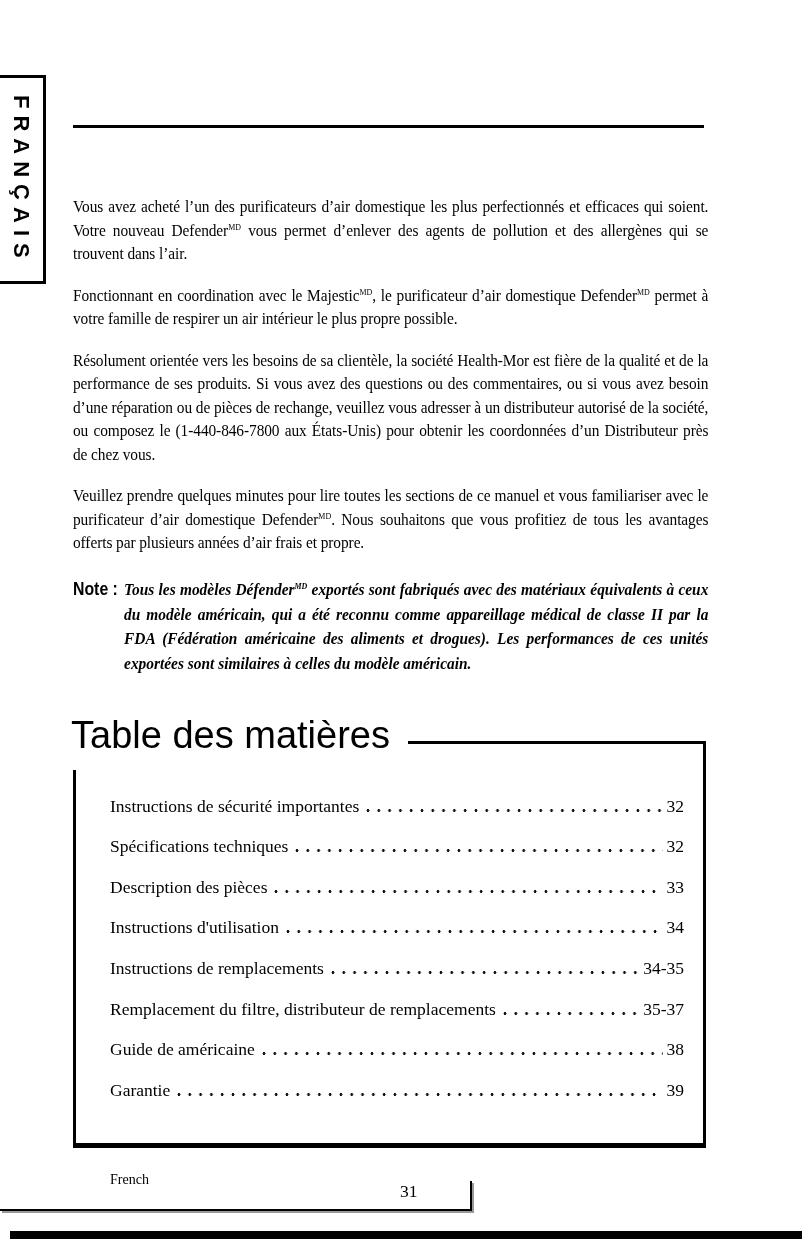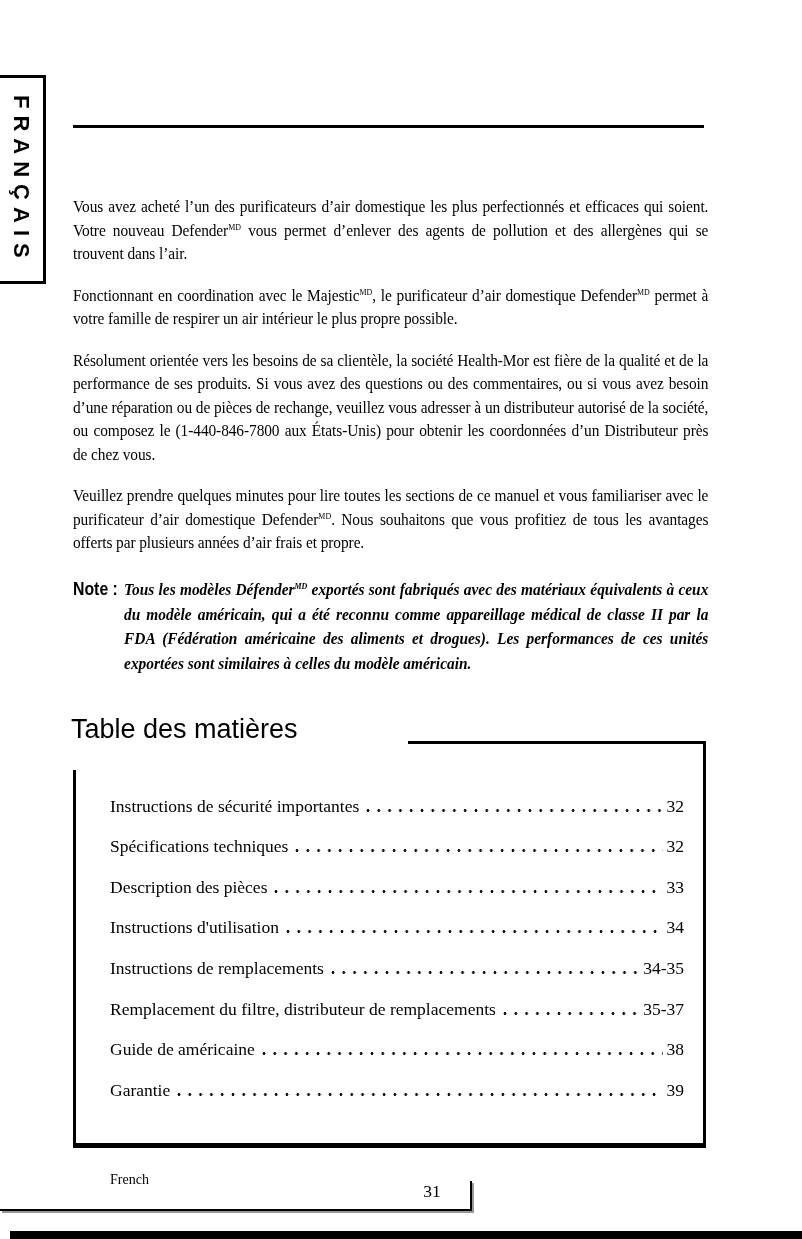--- a/index.html
+++ b/index.html
@@ -43,40 +43,40 @@
     flex:0 0 58px; font-family:"Liberation Sans", sans-serif; font-weight:bold;
     font-size:18px; line-height:24.5px;
   }
   .note-body {
     flex:1; margin:0; font-weight:bold; font-style:italic;
     font-size:17.5px; line-height:24.5px; text-align:justify;
   }
   
   .toc-heading {
     position:absolute; left:71px; top:714px; margin:0;
-    font-family:"Liberation Sans", sans-serif; font-weight:normal; font-size:27px;
+    font-family:"Liberation Sans", sans-serif; font-weight:normal; font-size:38px;
   }
   .toc-rule   { position:absolute; left:408px; top:741px; width:298px; height:3px; background:#000; }
   .toc-border-right  { position:absolute; left:703px; top:741px; width:3px; height:407px; background:#000; }
   .toc-border-left   { position:absolute; left:73px;  top:770px; width:3px; height:378px; background:#000; }
   .toc-border-bottom { position:absolute; left:73px;  top:1143px; width:633px; height:5px; background:#000; }
   .toc-entries {
     position:absolute; left:73px; top:775px; width:633px; box-sizing:border-box;
     padding:0 22px 0 37px;
   }
   .toc-row { display:flex; align-items:flex-end; height:40.6px; }
   .toc-label, .toc-page { font-size:17.5px; line-height:20px; white-space:nowrap; }
   .leader {
     flex:1 1 auto; min-width:18px; height:5px; margin:0 4px 3px 7px;
     background-image:radial-gradient(circle at 2px 2.5px, #111 1.2px, rgba(0,0,0,0) 1.7px);
     background-size:10.8px 5px; background-repeat:repeat-x; background-position:left bottom;
   }
   
   .footer-lang { position:absolute; left:110px; top:1172px; font-size:14px; }
-  .page-num    { position:absolute; left:400px; top:1181px; width:64px; text-align:center; font-size:17.5px; }
+  .page-num    { position:absolute; left:400px; top:1181px; width:64px; text-align:left; font-size:17.5px; }
   .footer-hline {
     position:absolute; left:0; top:1209px; width:472px; height:2px; background:#000;
     box-shadow:2px 2px 0 #999;
   }
   .footer-vline {
     position:absolute; left:470px; top:1181px; width:2px; height:30px; background:#000;
     box-shadow:2px 2px 0 #999;
   }
   .bottom-bar { position:absolute; left:10px; top:1231px; width:792px; height:8px; background:#000; }
 </style>

